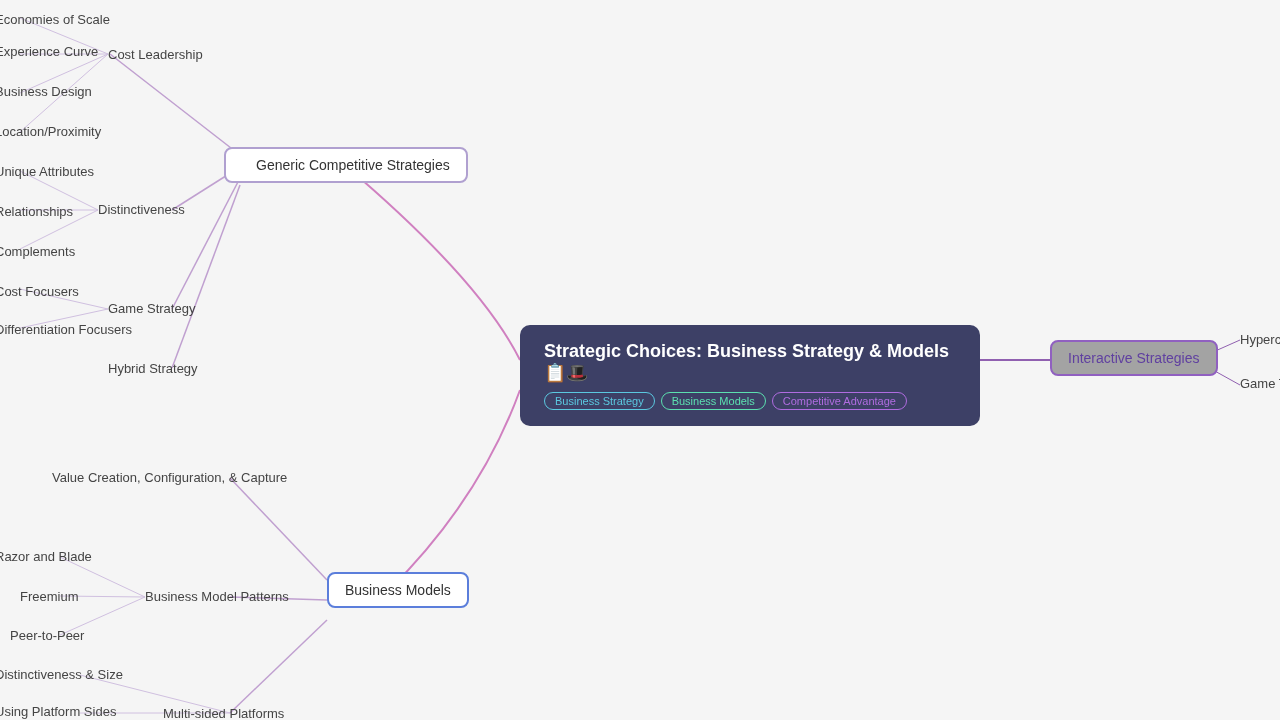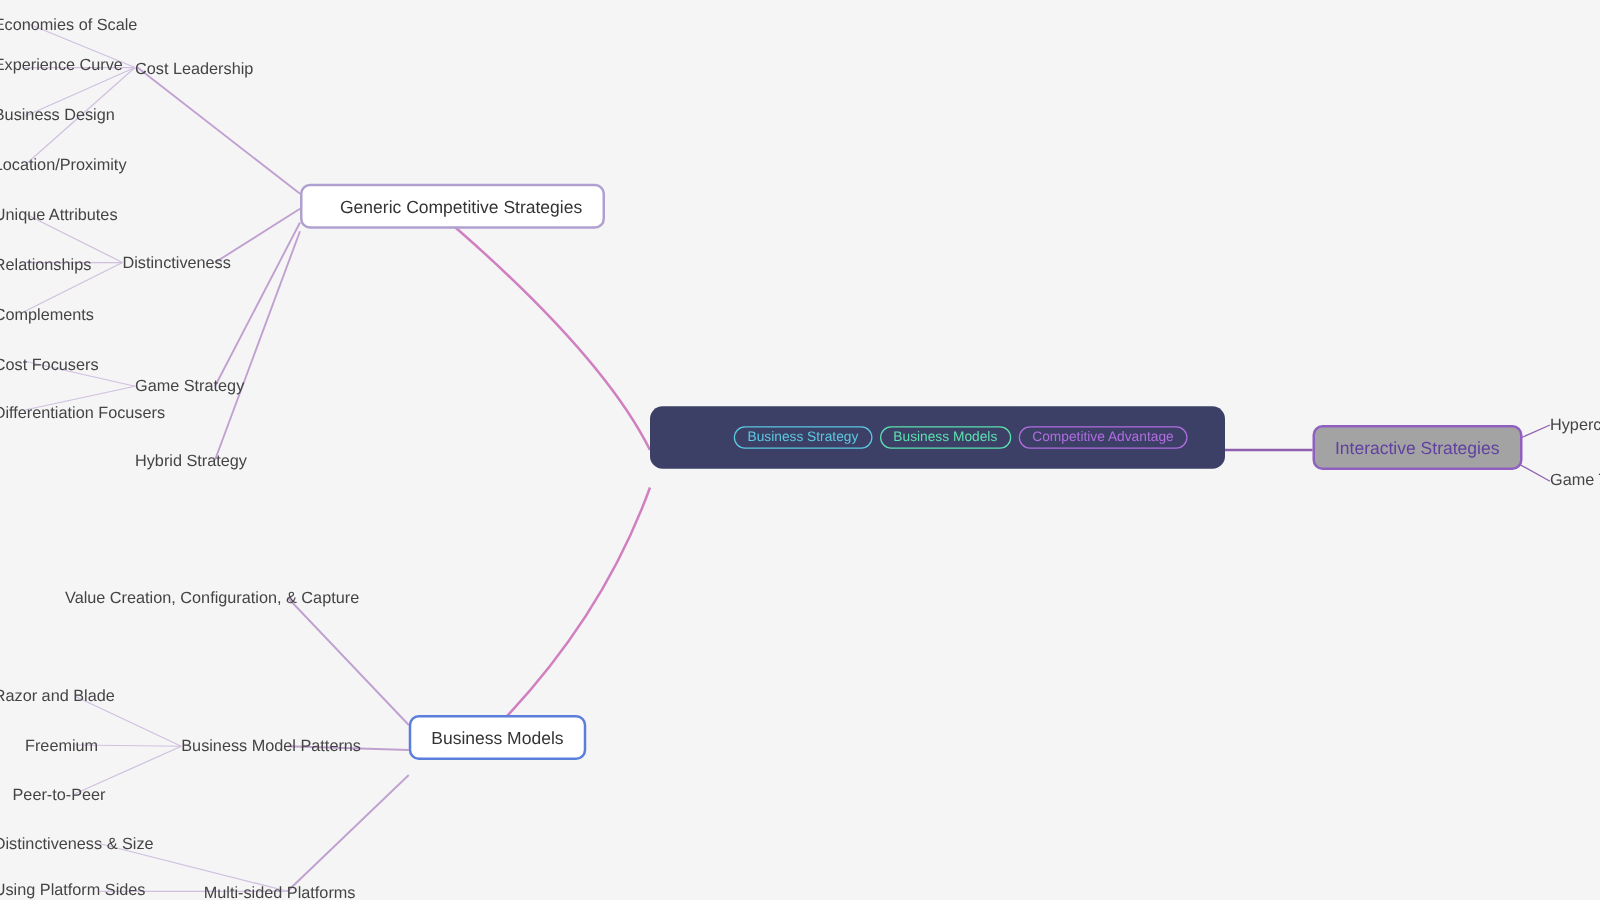--- a/index.html
+++ b/index.html
@@ -37,21 +37,20 @@
     }
     .node-central .title {
       font-size: 18px;
       font-weight: 600;
       margin-bottom: 8px;
     }
     .node-central .tags {
       display: flex;
       gap: 6px;
       flex-wrap: wrap;
-      margin-left: 43px;
     }
     .tag {
       border: 1px solid;
       border-radius: 10px;
       padding: 2px 10px;
       font-size: 11px;
       font-weight: 500;
     }
     .tag-blue {
       border-color: #5bc8e0;
@@ -130,28 +129,29 @@
 
   <line x1="230" y1="713" x2="80" y2="675" stroke="#d0c0e0" stroke-width="1"></line>
   <line x1="230" y1="713" x2="80" y2="713" stroke="#d0c0e0" stroke-width="1"></line>
   <line x1="327" y1="620" x2="230" y2="713" stroke="#c0a0d0" stroke-width="1.5"></line>
 
   <line x1="1195" y1="360" x2="1240" y2="340" stroke="#9060b0" stroke-width="1"></line>
   <line x1="1195" y1="360" x2="1240" y2="385" stroke="#9060b0" stroke-width="1"></line>
 </svg>
 
 <div class="node node-central" style="left:520px; top:325px;">
+  <div class="title">Strategic Choices: Business Strategy &amp; Models 📋🎩</div>
   <div class="tags">
     <span class="tag tag-blue">Business Strategy</span>
     <span class="tag tag-green">Business Models</span>
     <span class="tag tag-purple">Competitive Advantage</span>
   </div>
 </div>
 
-<div class="node node-mid" style="left:240px; top:147px;padding-left:30px;">
+<div class="node node-mid" style="left:224px; top:147px;padding-left:30px;">
   <span>Generic Competitive Strategies</span>
 </div>
 
 <div class="node node-mid" style="left:327px; top:572px; border-color:#5b7edb;">
   <span>Business Models</span>
 </div>
 
 <div class="node node-mid node-mid-blue" style="left:1050px; top:340px; border-color:#9060c0; color:#6040a0;">
   <span>Interactive Strategies</span>
 </div>

